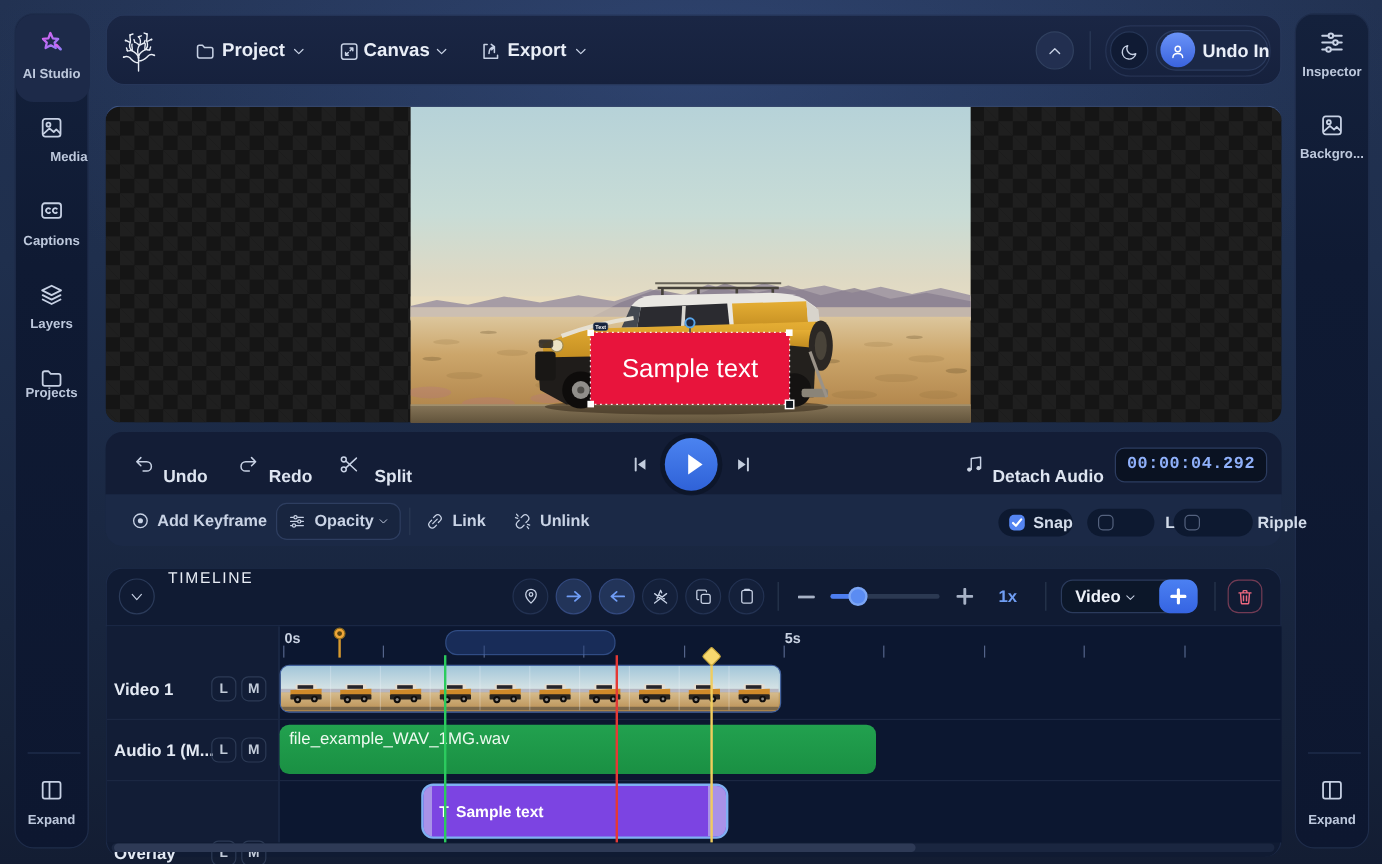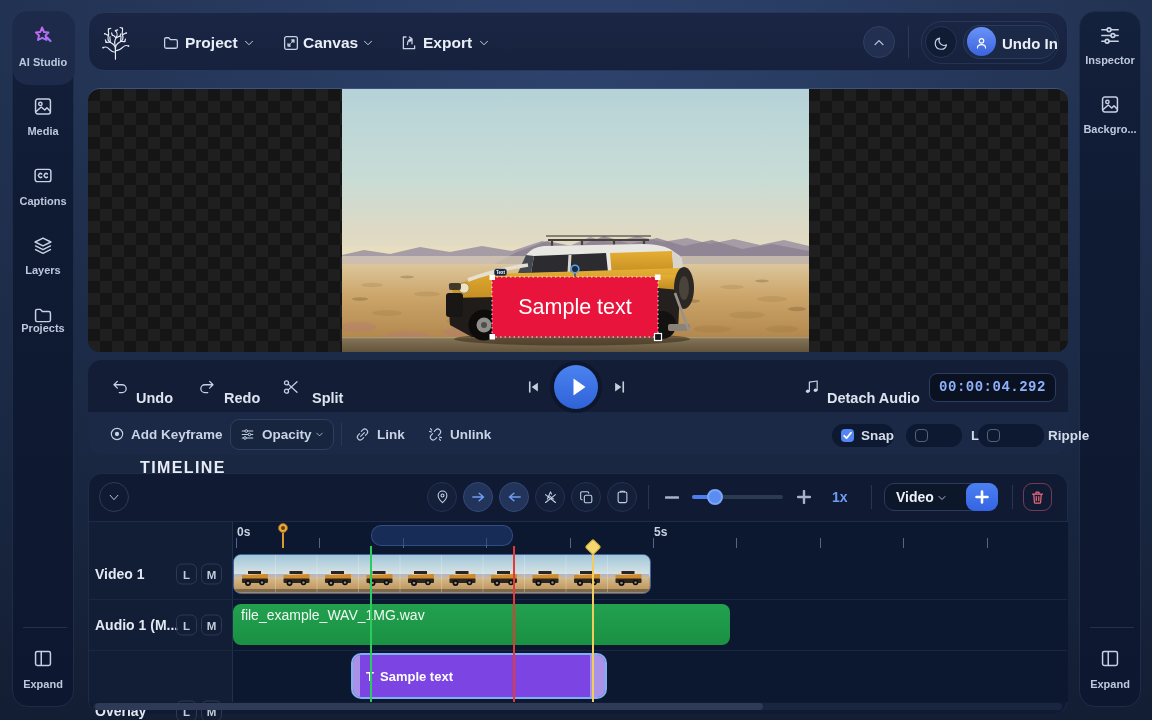--- a/index.html
+++ b/index.html
@@ -64,21 +64,21 @@
         </defs>
       <path d="M11 3.5 L13 8 L17.5 8.5 L14.5 11.5 L15.5 16 L11.3 13.8 L7 16 L8 11.5 L4.8 8.4 L9.3 8 Z" fill="none" stroke="url(#gpur)" stroke-width="1.9" stroke-linejoin="round"></path>
       <path d="M16 13.5 L19.5 17" stroke="url(#gpur)" stroke-width="2.2" stroke-linecap="round"></path>
     </svg>
     <div class="sitem" style="top:44px;">AI Studio</div>
     <svg class="sicon" style="top:84px" width="21" height="21" viewBox="0 0 24 24">
       <rect x="3.5" y="3.5" width="17" height="17" rx="2.5" class="ic"></rect>
       <circle cx="9" cy="9" r="1.9" class="ic" stroke-width="1.5"></circle>
       <path d="M4.5 17.5 L10 12.5 L14 16 L16.5 13.5 L20 17" class="ic" stroke-width="1.6"></path>
     </svg>
-    <div class="sitem" style="top:113px;">Media</div>
+    <div class="sitem" style="top:113px;text-align:right;">Media</div>
     <svg class="sicon" style="top:153px" width="21" height="21" viewBox="0 0 24 24">
       <rect x="3" y="5" width="18" height="14" rx="2.5" class="ic"></rect>
       <path d="M10.5 10.2 a2.3 2.3 0 1 0 0 3.6 M17 10.2 a2.3 2.3 0 1 0 0 3.6" class="ic" stroke-width="1.6"></path>
     </svg>
     <div class="sitem" style="top:183px;">Captions</div>
     <svg class="sicon" style="top:223px" width="21" height="21" viewBox="0 0 24 24">
       <path d="M12 3.5 L21 8 L12 12.5 L3 8 Z" class="ic" stroke-width="1.6"></path>
       <path d="M3.5 12.5 L12 16.8 L20.5 12.5" class="ic" stroke-width="1.6"></path>
       <path d="M3.5 16.7 L12 21 L20.5 16.7" class="ic" stroke-width="1.6"></path>
     </svg>
@@ -362,21 +362,21 @@
   </div>
   <div class="pill" style="left:978px;top:424px;width:66px;height:23px;gap:41px;">
     <div class="chk" style="margin-left:9px;border:1.5px solid #54627e;"></div>
     <div style="margin-left:7px;font-size:13.5px;font-weight:700;color:#d3dcea;">Ripple</div>
   </div>
 
   <div class="circ" style="left:99px;top:482px;width:30px;height:30px;border:1px solid #2b3b5a;"></div>
   <svg class="abs" style="left:107px;top:492px" width="14" height="11" viewBox="0 0 24 20">
       <path d="M5 6 L12 14 L19 6" class="ic" stroke-width="2.6"></path>
     </svg>
-  <div class="abs" style="left:140px;top:468px;transform:translateY(-50%);font-size:16px;font-weight:700;letter-spacing:1.4px;color:#e8edf5;">TIMELINE</div>
+  <div class="abs" style="left:140px;top:481px;transform:translateY(-50%);font-size:13px;font-weight:400;letter-spacing:1.4px;color:#e8edf5;">TIMELINE</div>
   <div class="circ" style="left:427px;top:482px;width:30px;height:30px;background:#14203a;border:1px solid #233252;"></div>
   <svg class="abs" style="left:435px;top:489px" width="15" height="16" viewBox="0 0 24 24">
       <path d="M12 21 C12 21 5 14.5 5 9.5 A7 7 0 0 1 19 9.5 C19 14.5 12 21 12 21 Z" class="ic" stroke-width="1.9" stroke="#e4e9f2"></path>
       <circle cx="12" cy="9.5" r="2.4" class="ic" stroke-width="1.7" stroke="#e4e9f2"></circle>
     </svg>
   <div class="circ" style="left:463px;top:482px;width:30px;height:30px;background:#223459;border:1px solid #33497e;"></div>
   <svg class="abs" style="left:471px;top:490px" width="15" height="14" viewBox="0 0 24 22">
       <path d="M3 11 H19 M13 5 L20 11 L13 17" stroke="#6f9cf5" stroke-width="2.4" fill="none" stroke-linecap="round" stroke-linejoin="round"></path>
     </svg>
   <div class="circ" style="left:499px;top:482px;width:30px;height:30px;background:#223459;border:1px solid #33497e;"></div>

